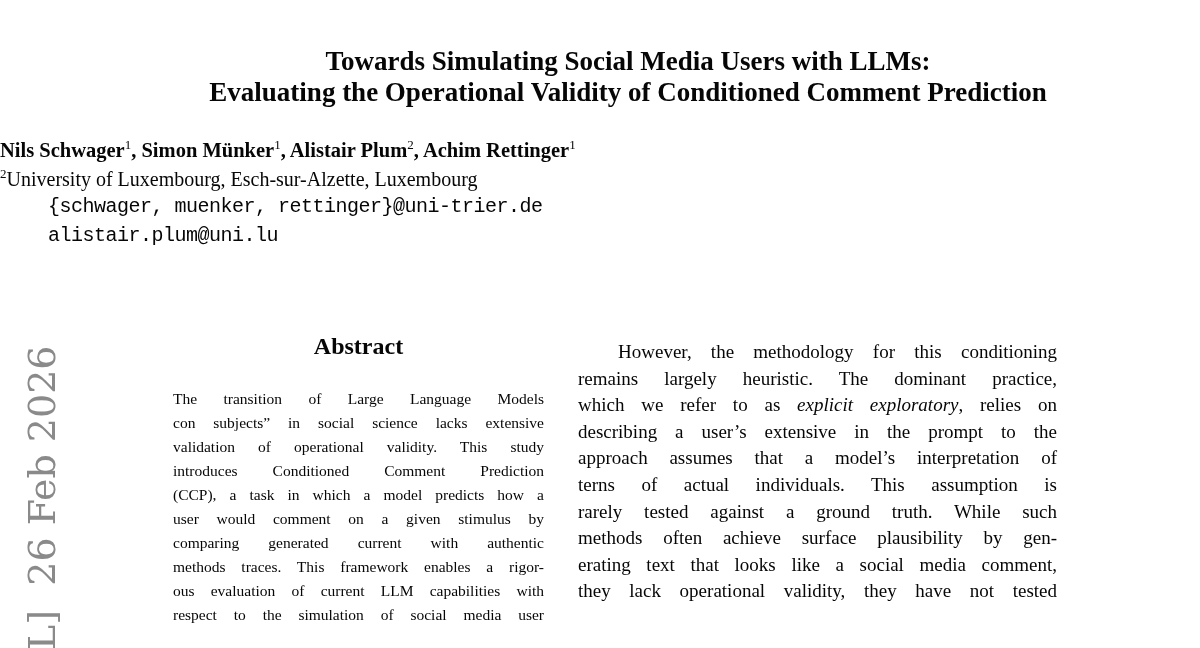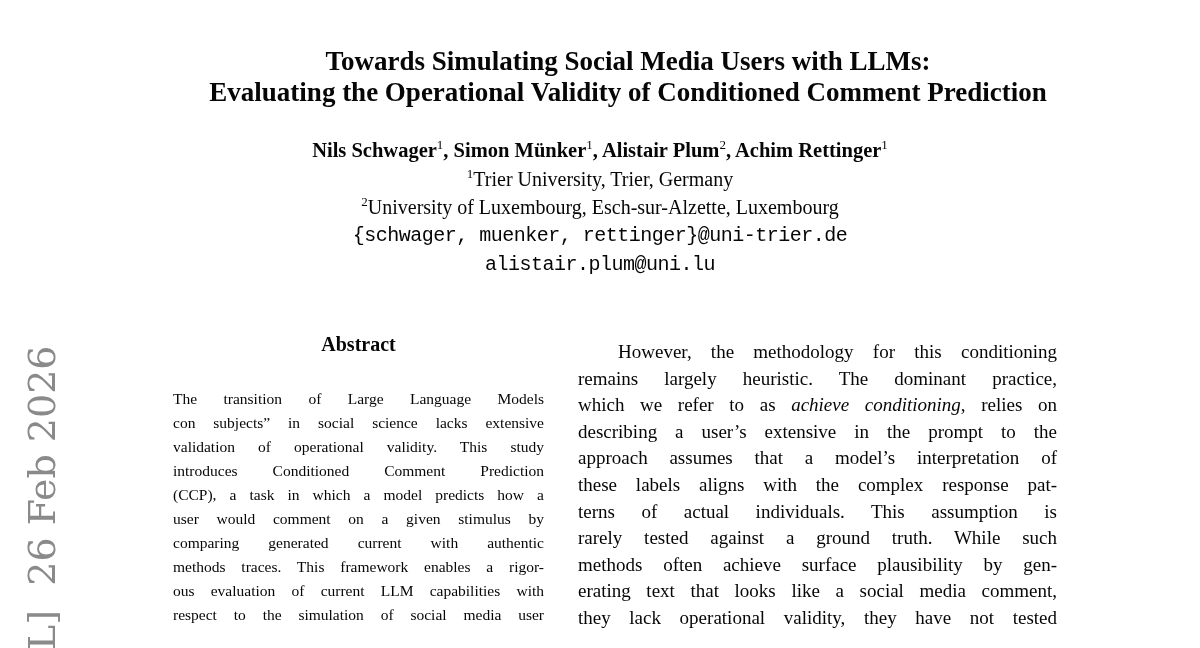--- a/index.html
+++ b/index.html
@@ -33,39 +33,40 @@
     font-weight: bold;
     font-size: 27px;
     line-height: 31px;
     letter-spacing: 0px;
     margin-left: 28px;
   }
 
   
   .meta-block {
     position: absolute; top: 136px; left: 0; width: 1200px;
-    text-align: center;
+    text-align: left;
     font-size: 20px;
     line-height: 28.7px;
   }
   .authors-line { font-size: 20.5px; }
   .author-name { font-weight: bold; }
   .meta-block sup { font-size: 13px; font-weight: normal; line-height: 0; }
   .email-line {
     font-family: "Liberation Mono", monospace;
     font-size: 20px;
     letter-spacing: -0.5px;
+    margin-left: 48px;
   }
 
   
   .abstract-heading {
     position: absolute; top: 333px; left: 173px; width: 371px;
     text-align: center;
     font-weight: bold;
-    font-size: 20px;
+    font-size: 24px;
   }
   .abstract-body {
     position: absolute; top: 387px; left: 173px; width: 371px;
     font-size: 15.5px;
     line-height: 24px;
   }
 
   
   .body-column {
     position: absolute; top: 339px; left: 578px; width: 479px;
@@ -84,21 +85,20 @@
 
   <div class="watermark">L]  26 Feb 2026</div>
 
   <div class="title-block">
     <div>Towards Simulating Social Media Users with LLMs:</div>
     <div>Evaluating the Operational Validity of Conditioned Comment Prediction</div>
   </div>
 
   <div class="meta-block">
     <div class="authors-line"><span class="author-name">Nils Schwager</span><sup>1</sup><span class="author-name">, </span><span class="author-name">Simon Münker</span><sup>1</sup><span class="author-name">, </span><span class="author-name">Alistair Plum</span><sup>2</sup><span class="author-name">, </span><span class="author-name">Achim Rettinger</span><sup>1</sup></div>
-    <div><sup>1</sup>Trier University, Trier, Germany</div>
     <div><sup>2</sup>University of Luxembourg, Esch-sur-Alzette, Luxembourg</div>
     <div class="email-line">{schwager, muenker, rettinger}@uni-trier.de</div>
     <div class="email-line">alistair.plum@uni.lu</div>
   </div>
 
   <div class="abstract-heading">Abstract</div>
 
   <div class="abstract-body">
       <div class="jline">The transition of Large Language Models</div>
       <div class="jline">con subjects” in social science lacks extensive</div>
@@ -108,24 +108,23 @@
       <div class="jline">user would comment on a given stimulus by</div>
       <div class="jline">comparing generated current with authentic</div>
       <div class="jline">methods traces. This framework enables a rigor-</div>
       <div class="jline">ous evaluation of current LLM capabilities with</div>
       <div class="jline">respect to the simulation of social media user</div>
     </div>
 
   <div class="body-column">
       <div class="jline indent">However, the methodology for this conditioning</div>
       <div class="jline">remains largely heuristic. The dominant practice,</div>
-      <div class="jline">which we refer to as <i>achieve conditioning</i>, relies on</div>
+      <div class="jline">which we refer to as <i>explicit exploratory</i>, relies on</div>
       <div class="jline">describing a user’s extensive in the prompt to the</div>
       <div class="jline">approach assumes that a model’s interpretation of</div>
-      <div class="jline">these labels aligns with the complex response pat-</div>
       <div class="jline">terns of actual individuals. This assumption is</div>
       <div class="jline">rarely tested against a ground truth. While such</div>
       <div class="jline">methods often achieve surface plausibility by gen-</div>
       <div class="jline">erating text that looks like a social media comment,</div>
       <div class="jline">they lack operational validity, they have not tested</div>
     </div>
 
 </div>
 
 </body></html>

